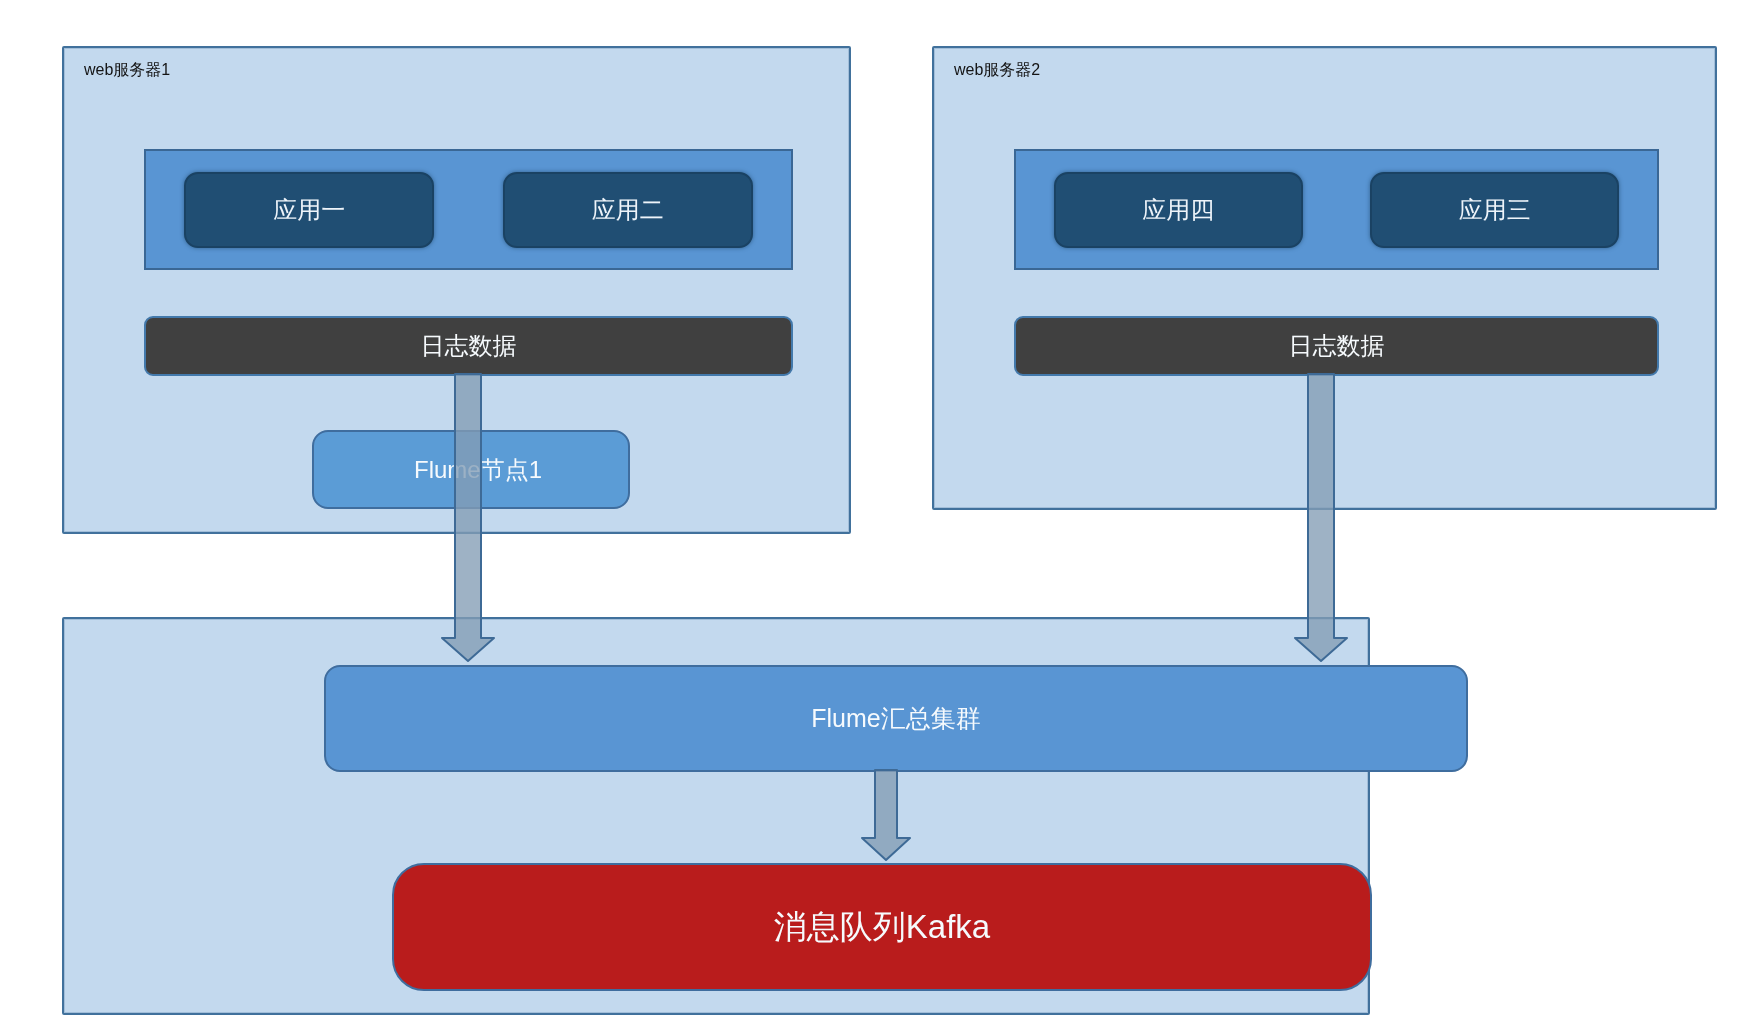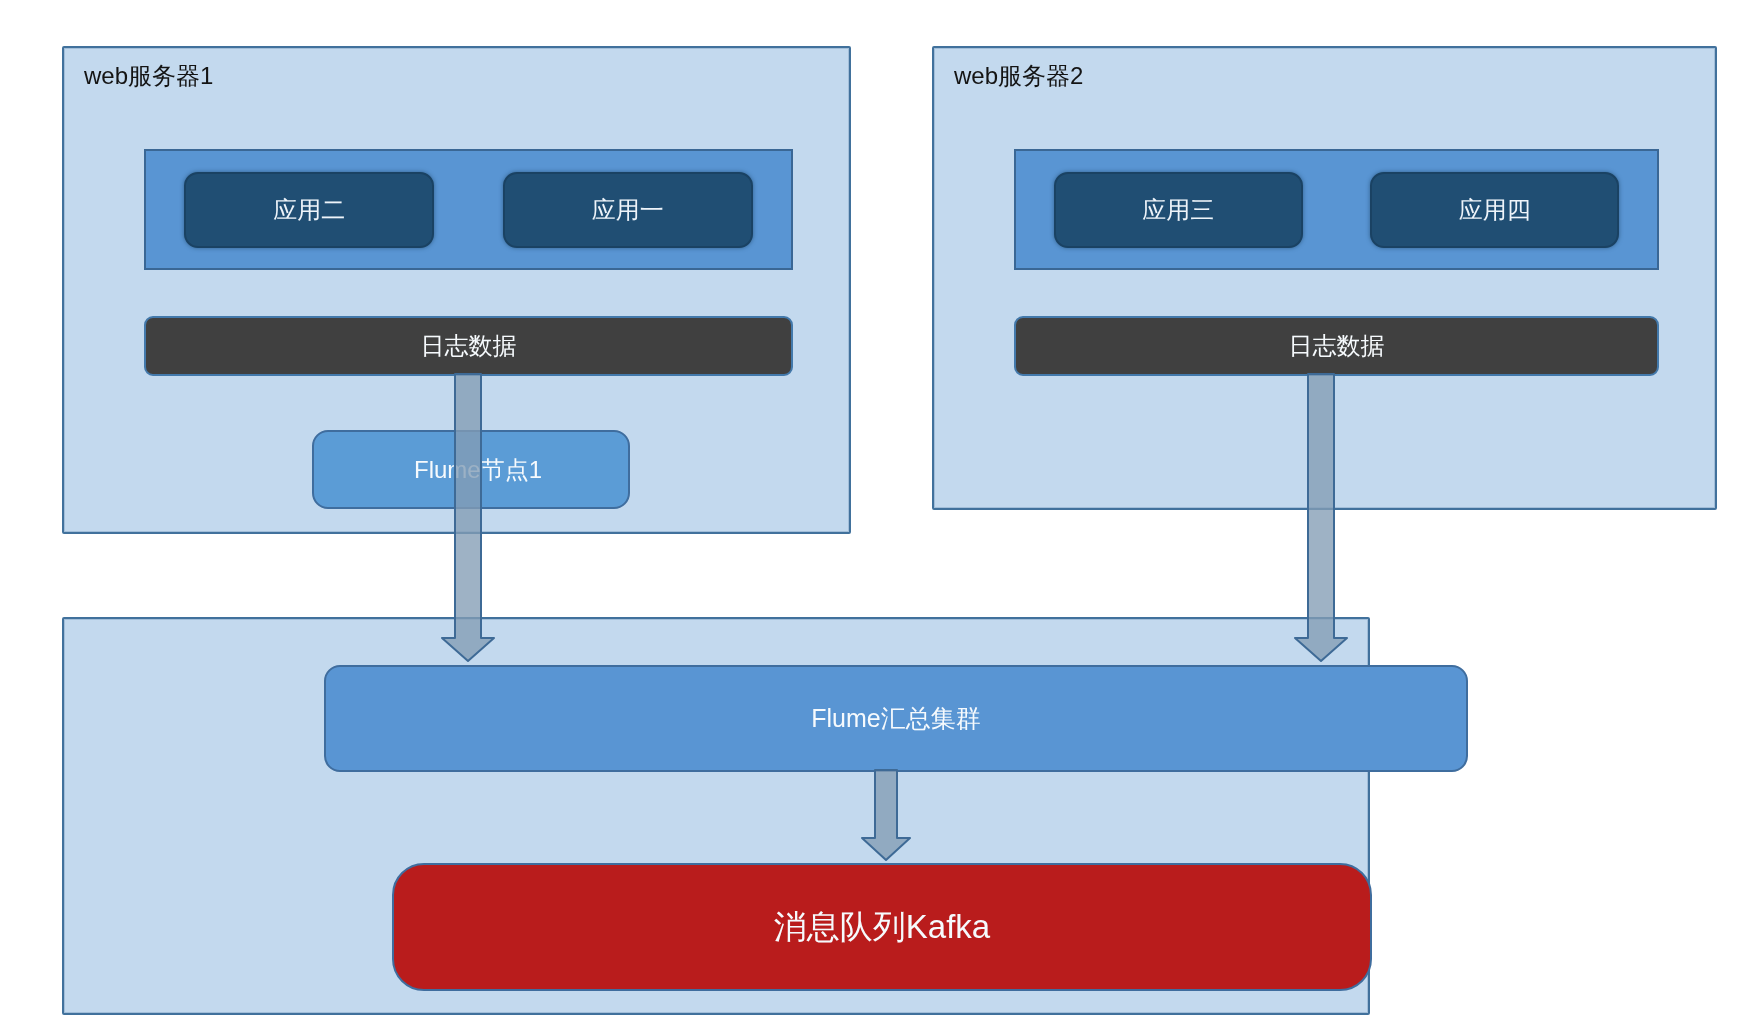--- a/index.html
+++ b/index.html
@@ -9,21 +9,21 @@
   }
   .panel{
     position:absolute;background:#c3d9ee;border:2px solid #41719c;
     border-radius:2px;box-sizing:border-box;
     box-shadow:inset 0 0 0 1px rgba(65,113,156,.25);
   }
   #server1{left:62px;top:46px;width:789px;height:488px;}
   #server2{left:932px;top:46px;width:785px;height:464px;}
   #bigbox{left:62px;top:617px;width:1308px;height:398px;}
   .server-title{
-    position:absolute;left:20px;top:12px;font-size:24px;color:#141414;
+    position:absolute;left:20px;top:12px;font-size:16px;color:#141414;
     white-space:nowrap;
   }
   .app-container{
     position:absolute;left:80px;right:56px;top:101px;height:121px;
     background:#5995d3;border:2px solid #3a6795;box-sizing:border-box;
     display:flex;align-items:center;justify-content:space-between;
     padding:0 38px;
   }
   .app-box{
     width:44%;height:76px;background:#204e73;border:2px solid #1a4263;
@@ -62,32 +62,32 @@
   }
 </style>
 </head>
 <body>
 
 <div class="canvas">
 
   <div class="panel" id="server1">
     <div class="server-title">web服务器1</div>
     <div class="app-container">
+      <div class="app-box">应用一</div>
       <div class="app-box">应用二</div>
-      <div class="app-box">应用一</div>
     </div>
     <div class="log-bar">日志数据</div>
     <div class="flume-node">Flume节点1</div>
   </div>
 
   <div class="panel" id="server2">
     <div class="server-title">web服务器2</div>
     <div class="app-container">
+      <div class="app-box">应用四</div>
       <div class="app-box">应用三</div>
-      <div class="app-box">应用四</div>
     </div>
     <div class="log-bar">日志数据</div>
   </div>
 
   <div class="panel" id="bigbox">
     <div class="cluster-box">Flume汇总集群</div>
     <div class="kafka-box">消息队列Kafka</div>
   </div>
 
   <svg class="arrow-layer" viewBox="0 0 1760 1034" xmlns="http://www.w3.org/2000/svg">

